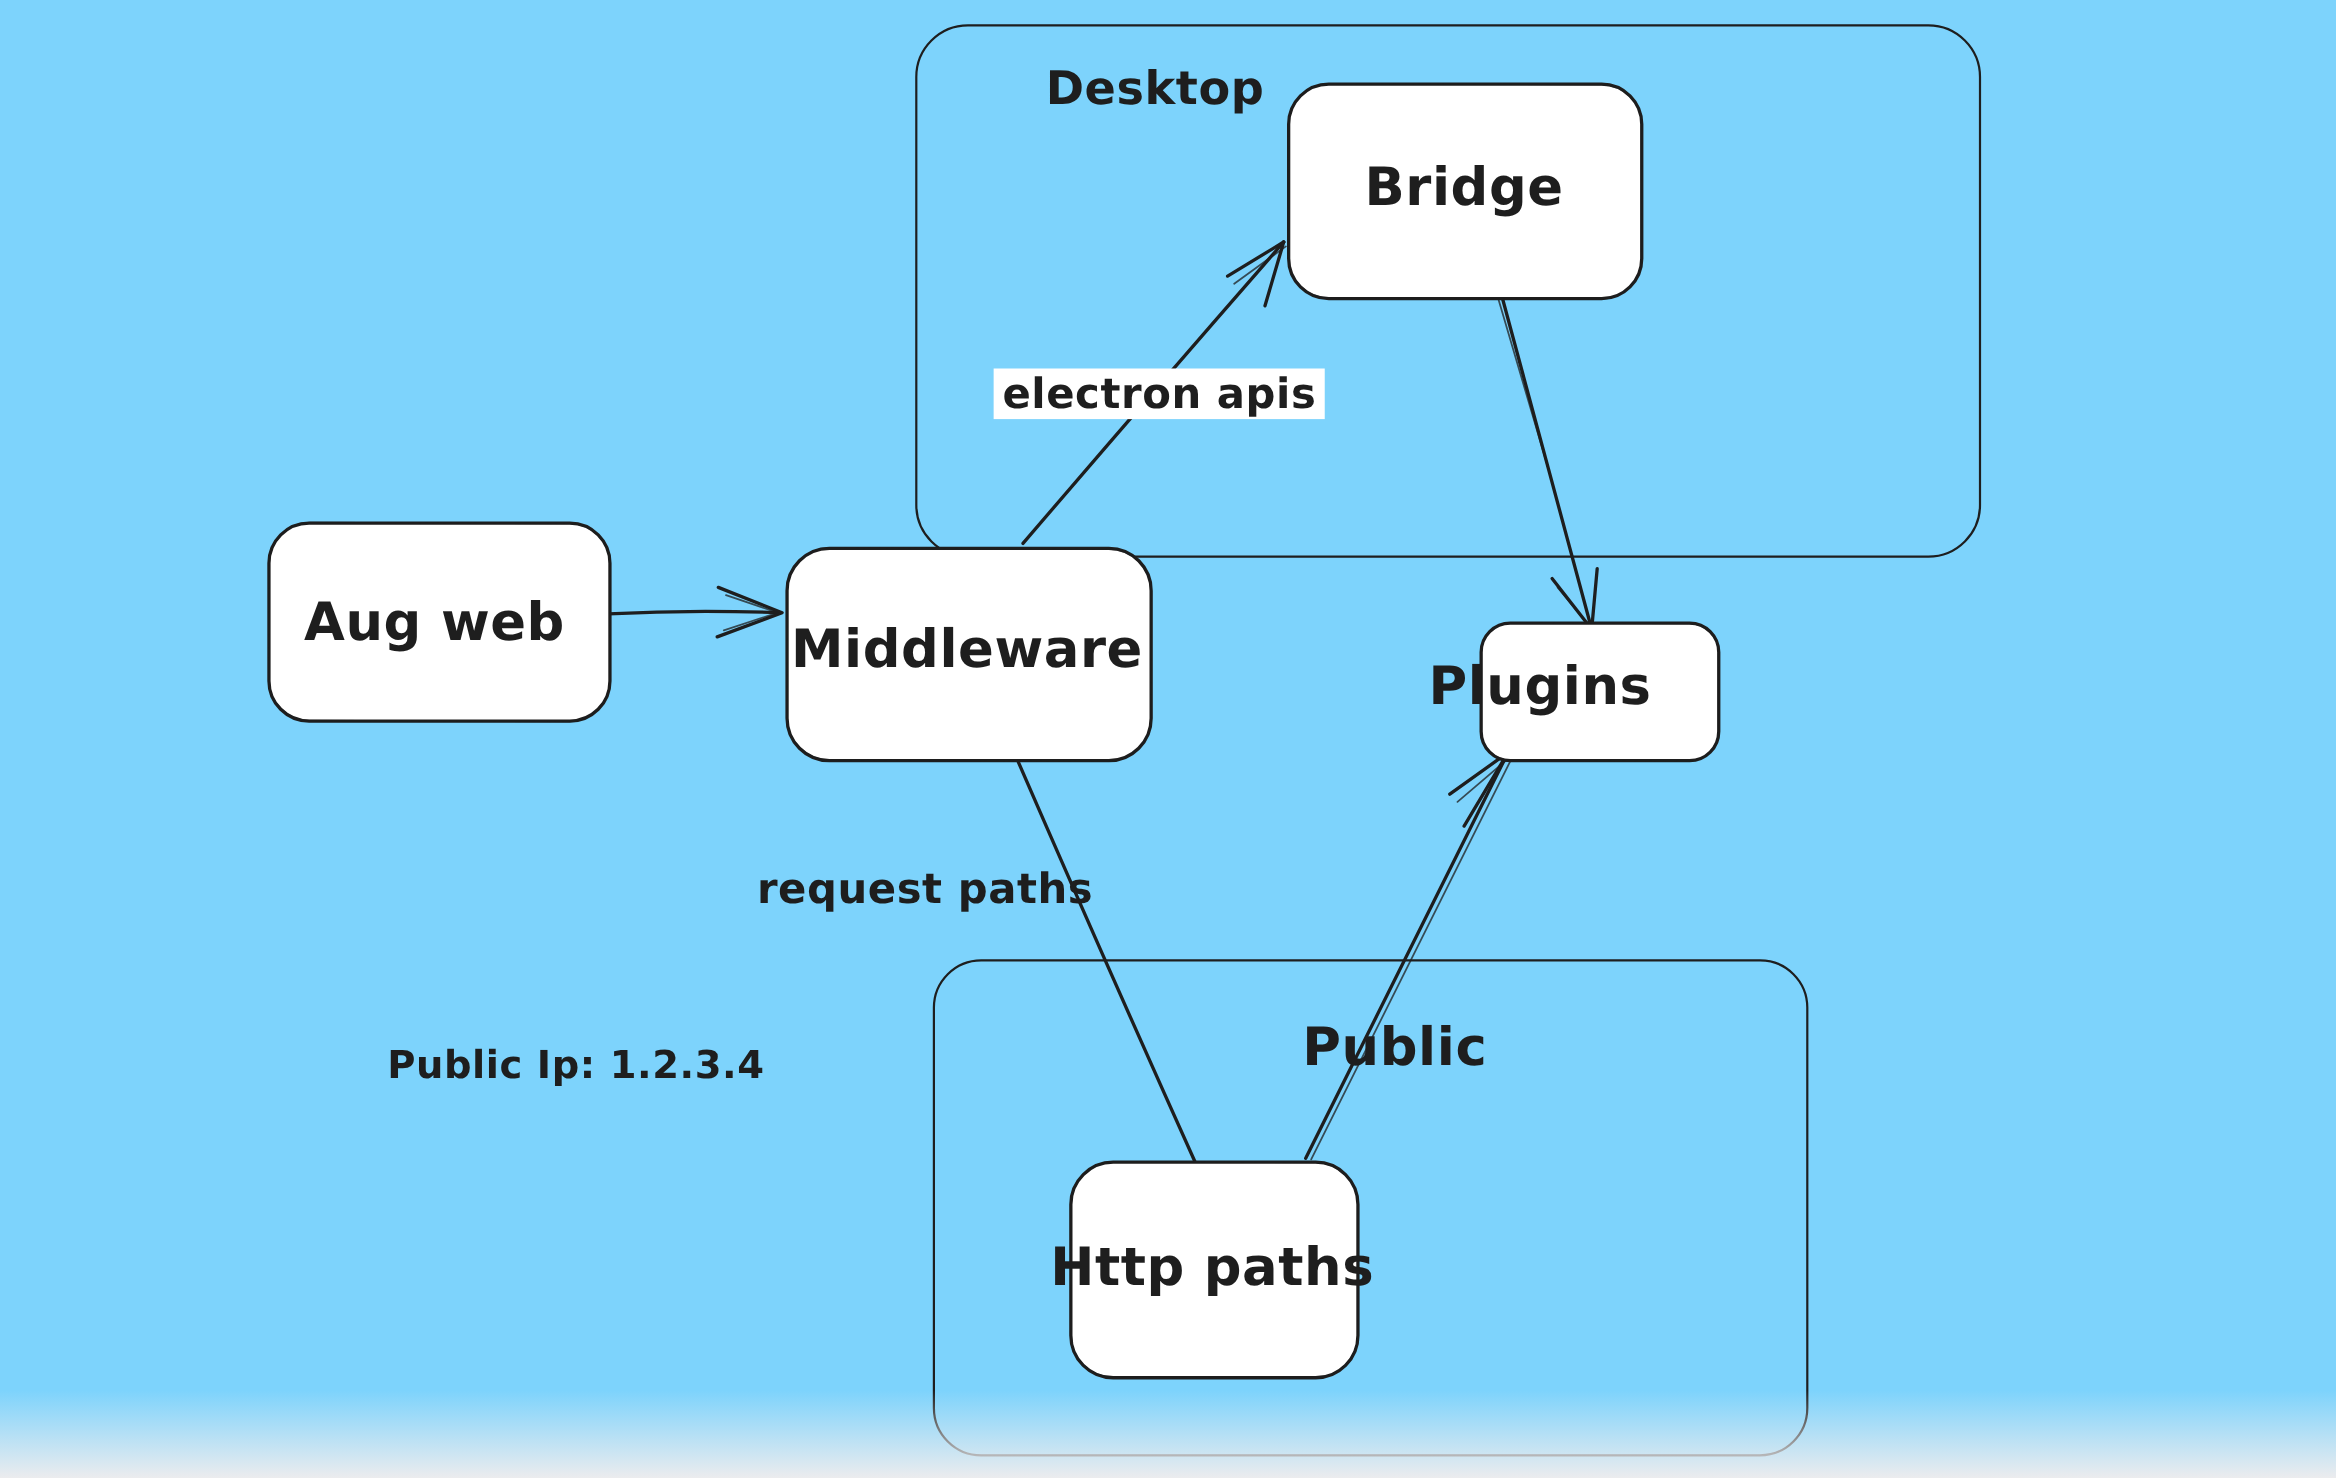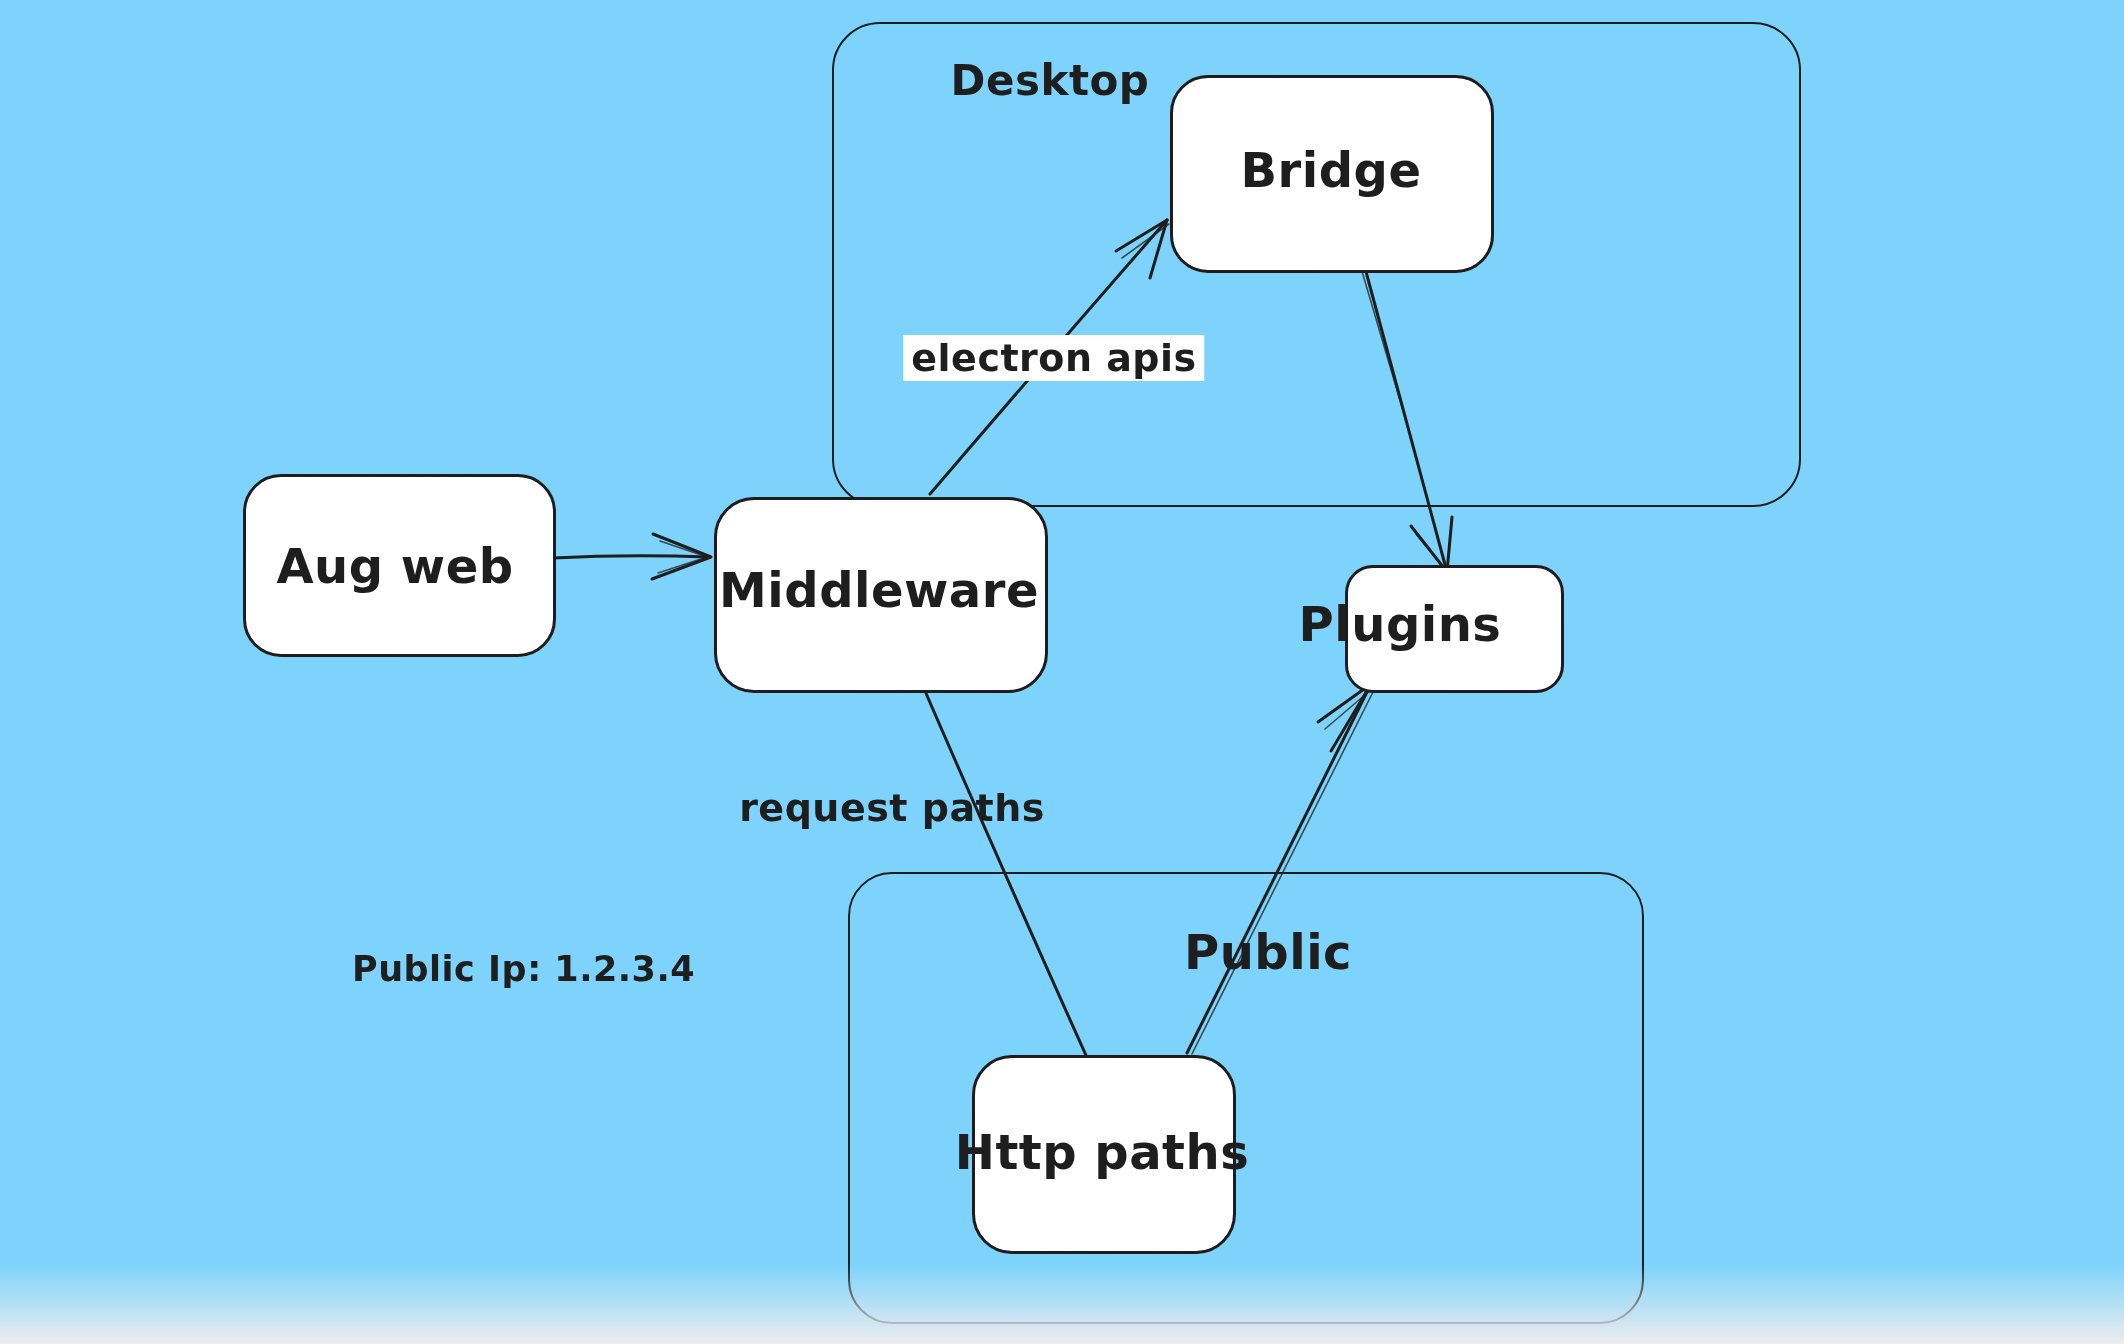--- a/index.html
+++ b/index.html
@@ -30,21 +30,21 @@
   .plugins-box{left:1345px;top:565px;width:213px;height:122px;border-radius:28px;}
   .httpserver-box{left:972px;top:1055px;width:258px;height:193px;border-radius:40px;}
   
   .desktop-label{left:1050px;top:80px;font-size:42px;}
   .bridge-label{left:1331px;top:170px;}
   .janweb-label{left:395px;top:566px;}
   .middleware-label{left:879px;top:590px;}
   .plugins-label{left:1400px;top:624px;}
   .httpserver-label{left:1102px;top:1152px;}
   .electron-label{left:1054px;top:358px;}
-  .request-label{left:892px;top:808px;}
+  .request-label{left:841px;top:808px;}
   .cloud-label{left:1268px;top:952px;}
   
   .annotation{position:absolute;left:352px;top:938px;z-index:4;font-weight:600;
               font-size:35px;letter-spacing:.5px;line-height:62px;white-space:nowrap;}
   
   .stroke{stroke:#1e1e1e;stroke-width:3;fill:none;stroke-linecap:round;stroke-linejoin:round;}
   .stroke.thin{stroke-width:1.6;stroke:rgba(30,30,30,.75);}
   
   .bottom-fade{position:absolute;left:0;bottom:0;width:100%;height:80px;z-index:5;
                background:linear-gradient(to bottom, rgba(236,236,238,0), #ececee);pointer-events:none;}

